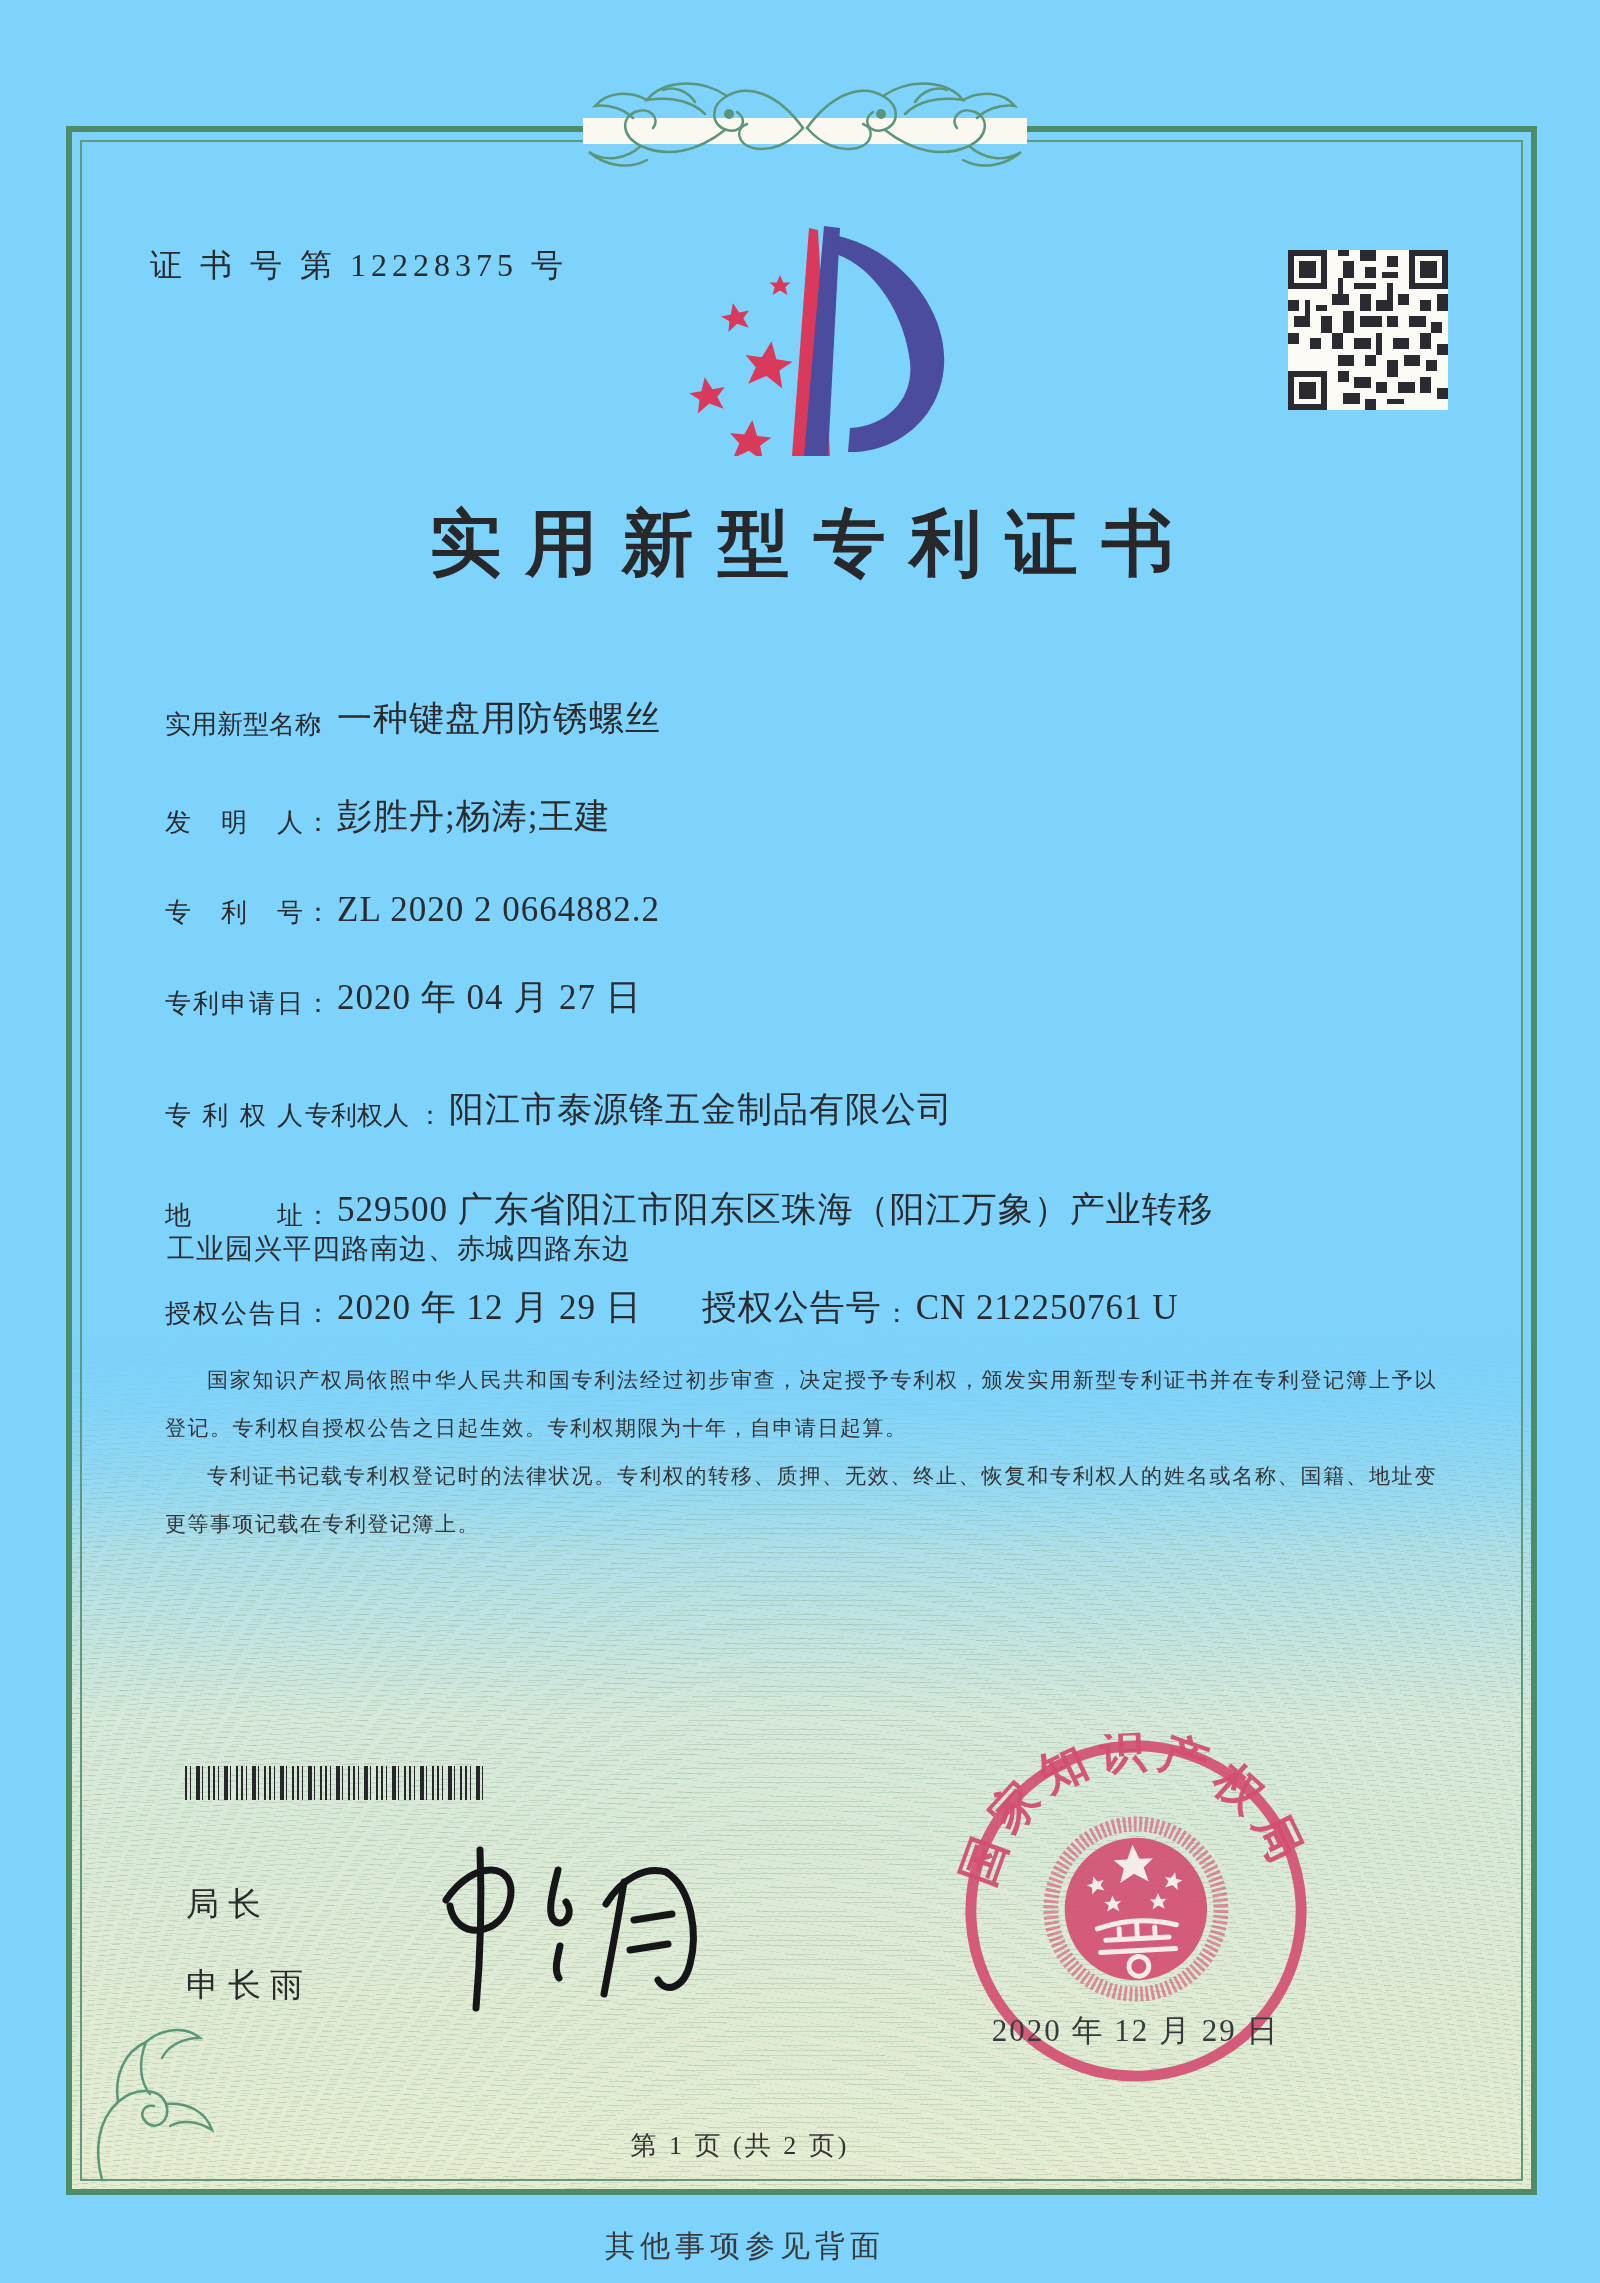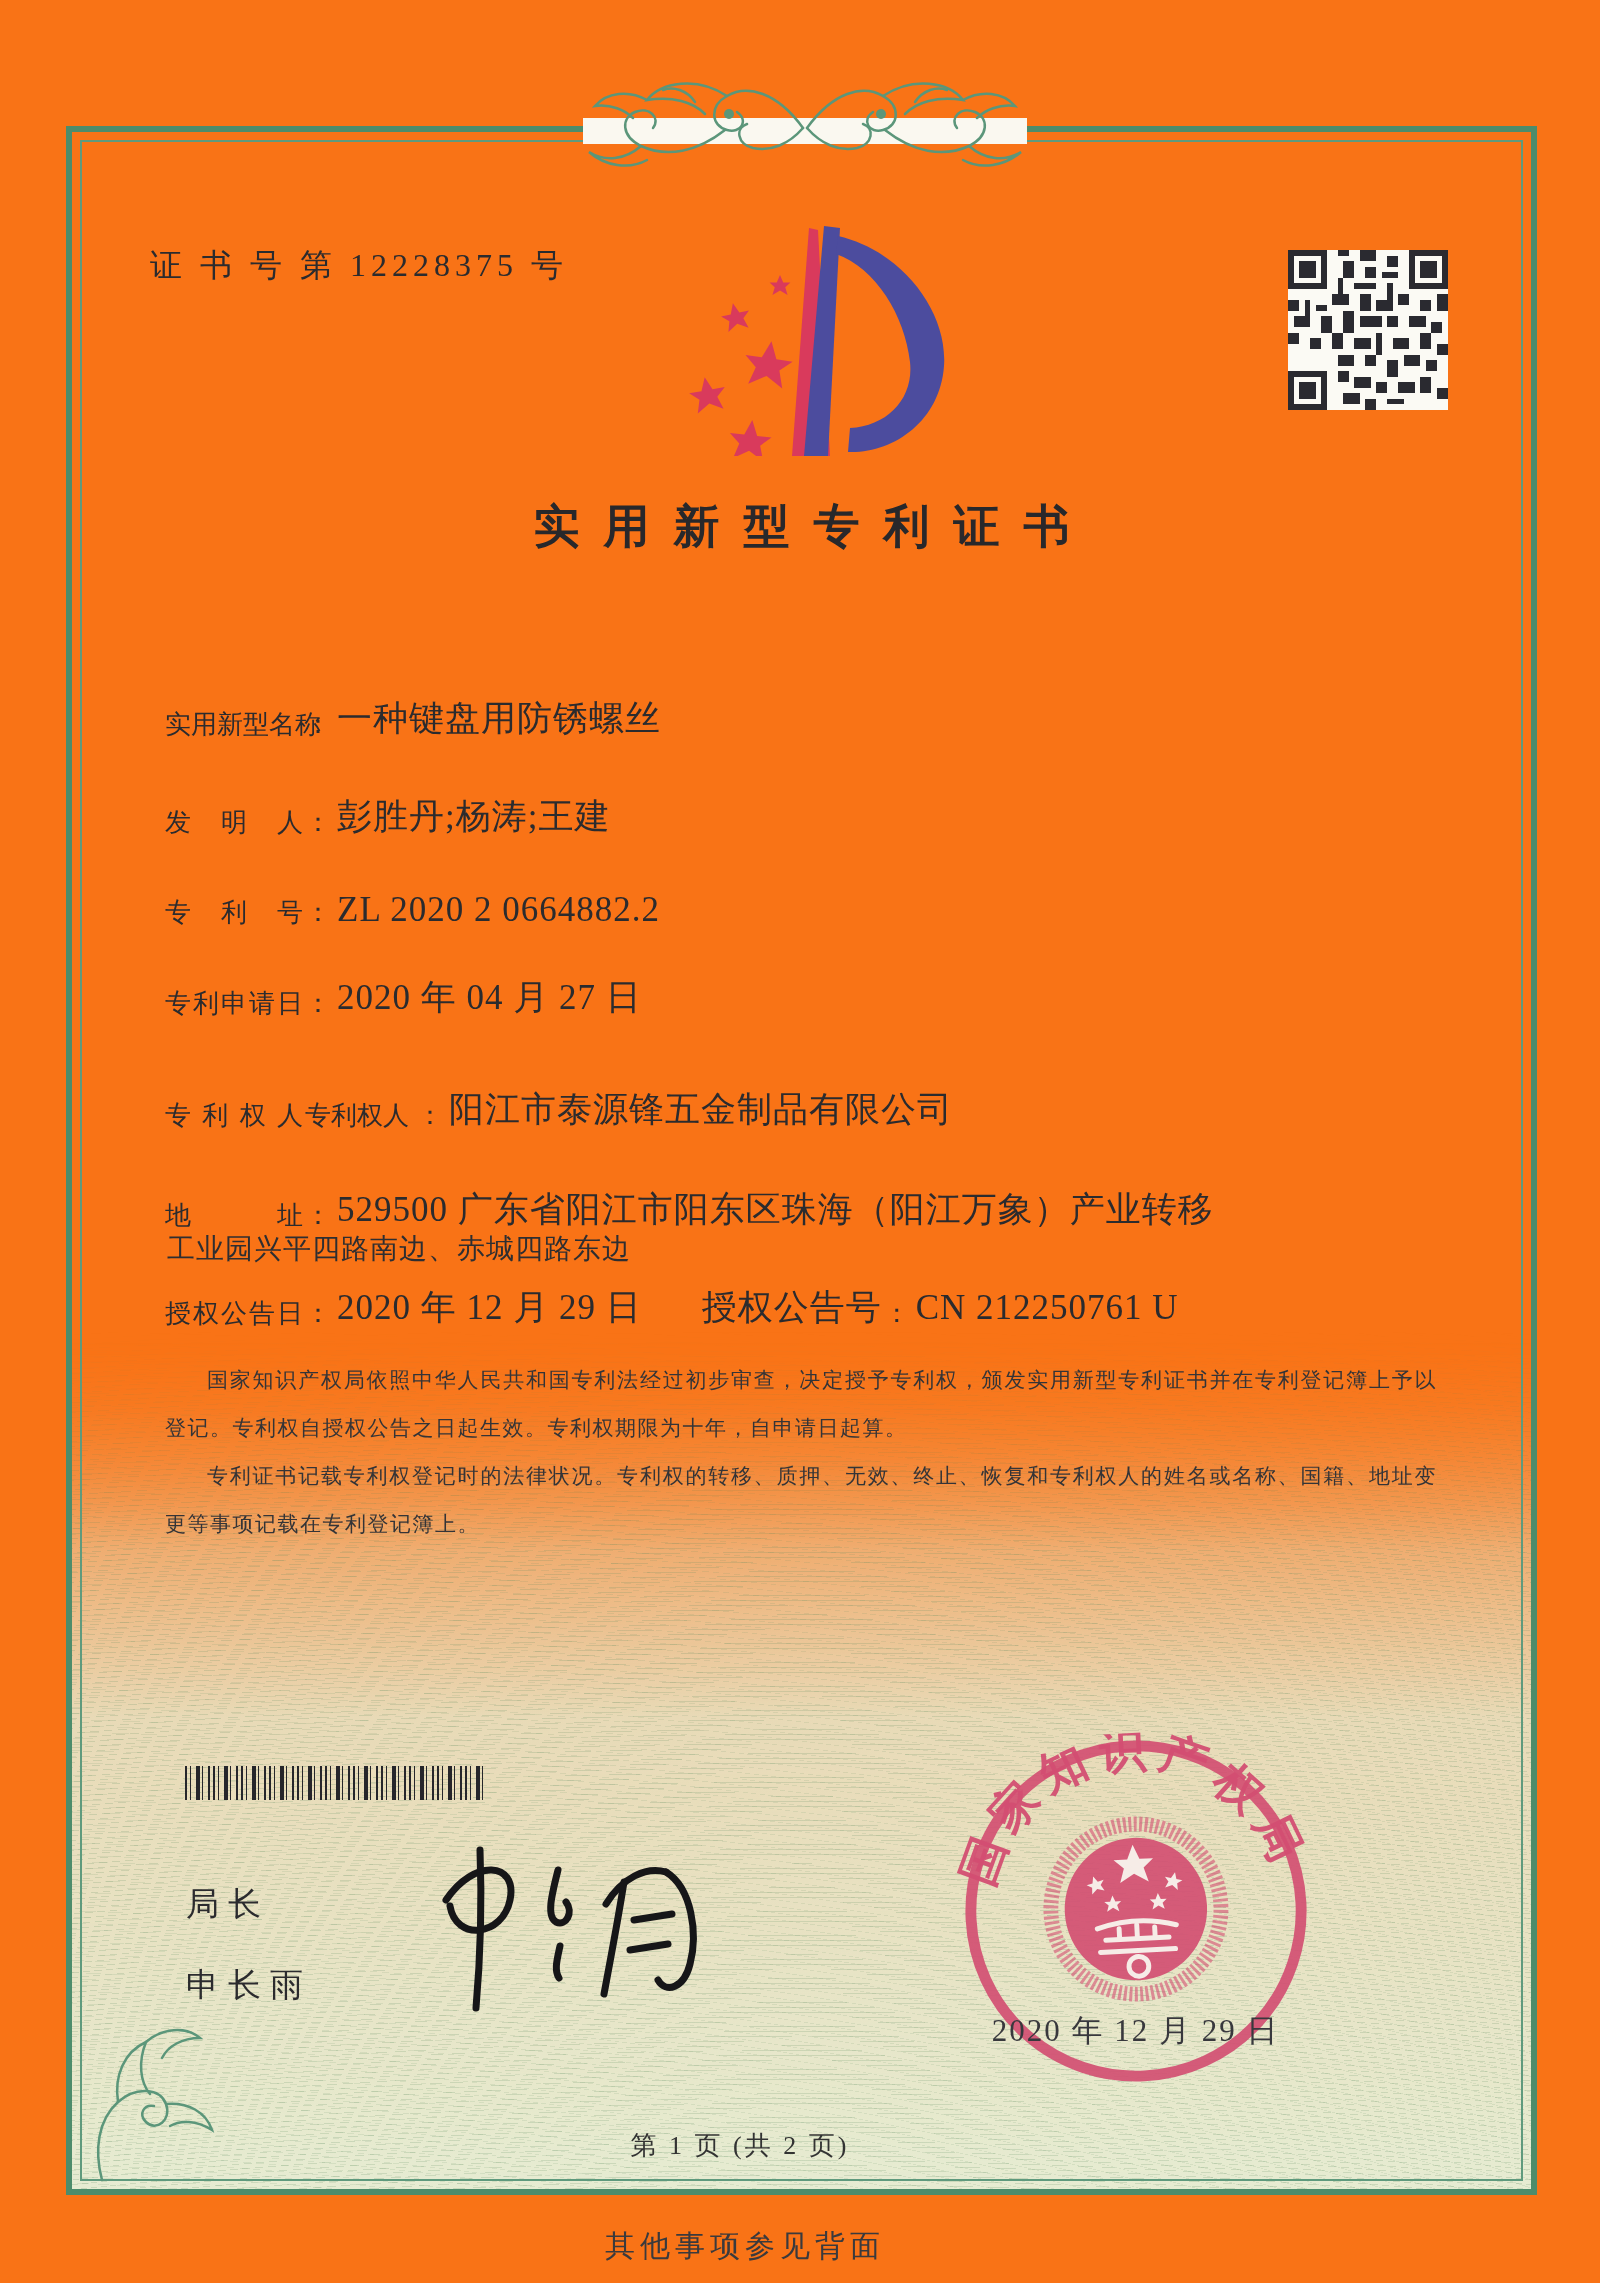--- a/index.html
+++ b/index.html
@@ -1,20 +1,20 @@
 <!DOCTYPE html>
 <html><head>
 <meta charset="utf-8">
 <style>
   html,body{margin:0;padding:0;background:#e8e6de;}
   .page{
     position:relative;
     width:1600px;height:2283px;
     margin:0 auto;
-    background:#f97316;
+    background:#7dd3fc;
     overflow:hidden;
     font-family:"Liberation Serif","DejaVu Serif",serif;
     color:#2e2e31;
   }
   
   .waves{
     position:absolute;left:70px;right:66px;top:1330px;bottom:92px;
     background:
       repeating-radial-gradient(140% 95% at 50% 225%, rgba(92,140,96,0.20) 0 1.5px, rgba(0,0,0,0) 1.5px 12px),
       repeating-radial-gradient(130% 85% at -15% 185%, rgba(92,140,96,0.13) 0 1.5px, rgba(0,0,0,0) 1.5px 16px),
@@ -36,21 +36,21 @@
 
   .cert-no{
     position:absolute;left:150px;top:244px;
     font-size:32px;letter-spacing:5px;color:#2b2b2e;
   }
   .logo{position:absolute;left:652px;top:206px;width:312px;height:250px;}
   .qr{position:absolute;left:1288px;top:250px;width:160px;height:160px;}
 
   .title{
     position:absolute;left:66px;width:1471px;top:496px;margin:0;
-    text-align:center;font-size:46px;font-weight:700;color:#28282b;
+    text-align:center;font-size:72px;font-weight:700;color:#28282b;
     letter-spacing:24px;padding-left:24px;box-sizing:border-box;
   }
 
   .fields{position:absolute;left:165px;top:0;width:1290px;}
   .frow{position:absolute;left:0;font-size:28px;color:#2b2b2e;white-space:nowrap;}
   .flabel{
     display:inline-block;width:138px;
     text-align:justify;text-align-last:justify;
     font-size:26px;vertical-align:bottom;
   }

